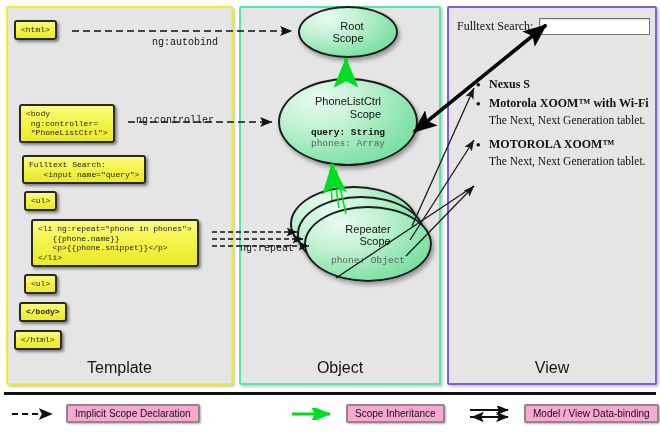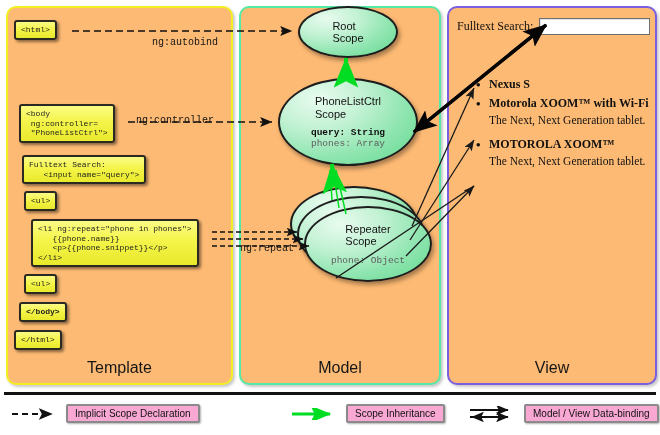--- a/index.html
+++ b/index.html
@@ -2,21 +2,21 @@
 <html><head>
 <meta charset="utf-8">
 <style>
   html,body{margin:0;padding:0;background:#ffffff;}
   body{width:660px;height:435px;position:relative;overflow:hidden;
        font-family:"Liberation Sans",sans-serif;}
 
   #stage{position:absolute;left:0;top:0;width:660px;height:435px;}
 
   
-  .col{position:absolute;background:#fdba74;border:2px solid #ef4444;border-radius:10px;
+  .col{position:absolute;background:#e5e5e5;border:2px solid #ef4444;border-radius:2px;
        box-shadow:2px 2px 3px rgba(0,0,0,.22);}
   #col-template{left:6px;  top:6px;  width:223px; height:375px; border-color:#f2ef22;}
   #col-model   {left:239px;top:6px;  width:198px; height:375px; border-color:#55e9a6;}
   #col-view    {left:447px;top:6px;  width:206px; height:375px; border-color:#7b5fe0;}
 
   .col-label{position:absolute;bottom:6px;left:0;width:100%;text-align:center;
              font-size:16px;color:#161616;font-family:"Liberation Sans",sans-serif;}
 
   
   .code{position:absolute;border:2px solid #2a2a22;border-radius:3px;
@@ -24,21 +24,21 @@
         box-shadow:2px 2px 3px rgba(0,0,0,.45);
         font-family:"Liberation Mono","DejaVu Sans Mono",monospace;
         font-size:8px;line-height:9.5px;color:#1d1d1d;
         padding:3px 5px;white-space:pre;}
 
   
   .ellipse{position:absolute;border:2px solid #1d1d1d;border-radius:50%;
            background:radial-gradient(ellipse at 28% 22%,#e8fbef 0%,#c3f2d4 32%,#8fe5b0 64%,#62d98e 100%);
            box-shadow:2px 3px 4px rgba(0,0,0,.35);
            display:flex;flex-direction:column;align-items:center;justify-content:center;
-           text-align:left;}
+           text-align:right;}
   .ell-title{font-size:11px;color:#121212;line-height:12.5px;}
   .ell-props{font-family:"Liberation Mono","DejaVu Sans Mono",monospace;
              font-size:9.5px;line-height:11px;margin-top:7px;}
   .p-strong{font-weight:bold;color:#101010;}
   .p-dim{color:#5d5d5d;}
 
   
   #wires{position:absolute;left:0;top:0;width:660px;height:435px;pointer-events:none;}
 
   
@@ -69,21 +69,21 @@
 </style>
 </head>
 <body>
 
 <div id="stage">
 
   <div class="col" id="col-template">
     <div class="col-label">Template</div>
   </div>
   <div class="col" id="col-model">
-    <div class="col-label">Model</div>
+    <div class="col-label">Object</div>
   </div>
   <div class="col" id="col-view">
     <div class="col-label">View</div>
   </div>
 
   <div class="code" style="left:14px;  top:20px;">&lt;html&gt;</div>
   <div class="code" style="left:19px;  top:104px;">&lt;body
  ng:controller=
  "PhoneListCtrl"&gt;</div>
   <div class="code" style="left:22px;  top:155px;">Fulltext Search:

